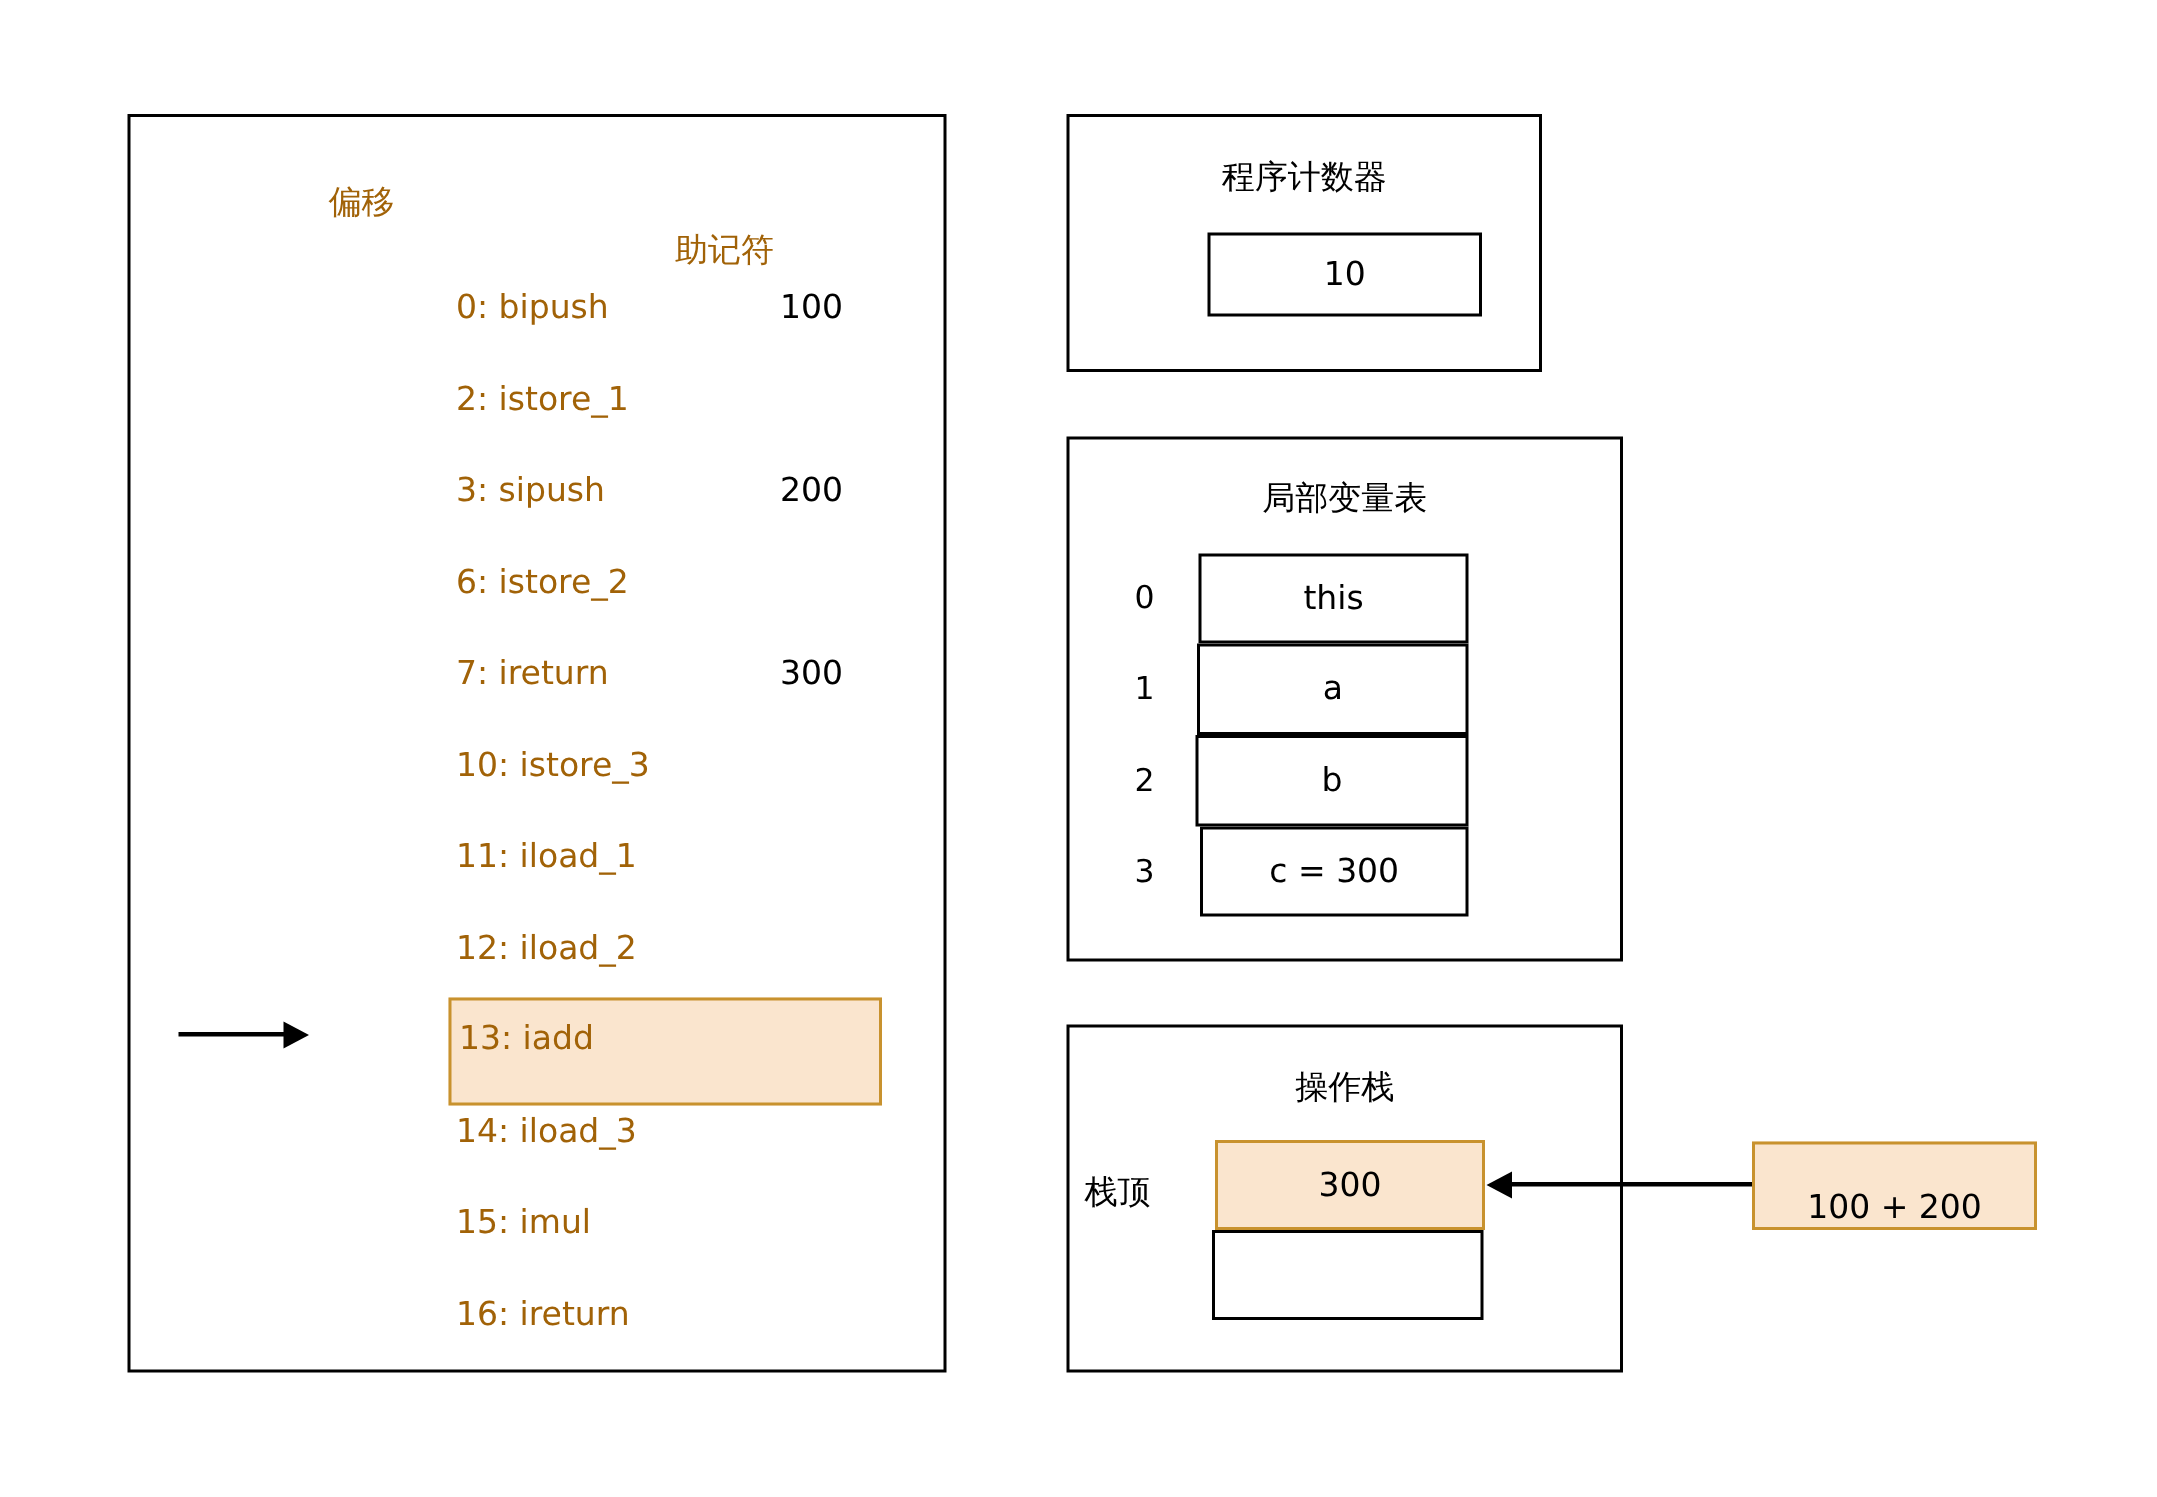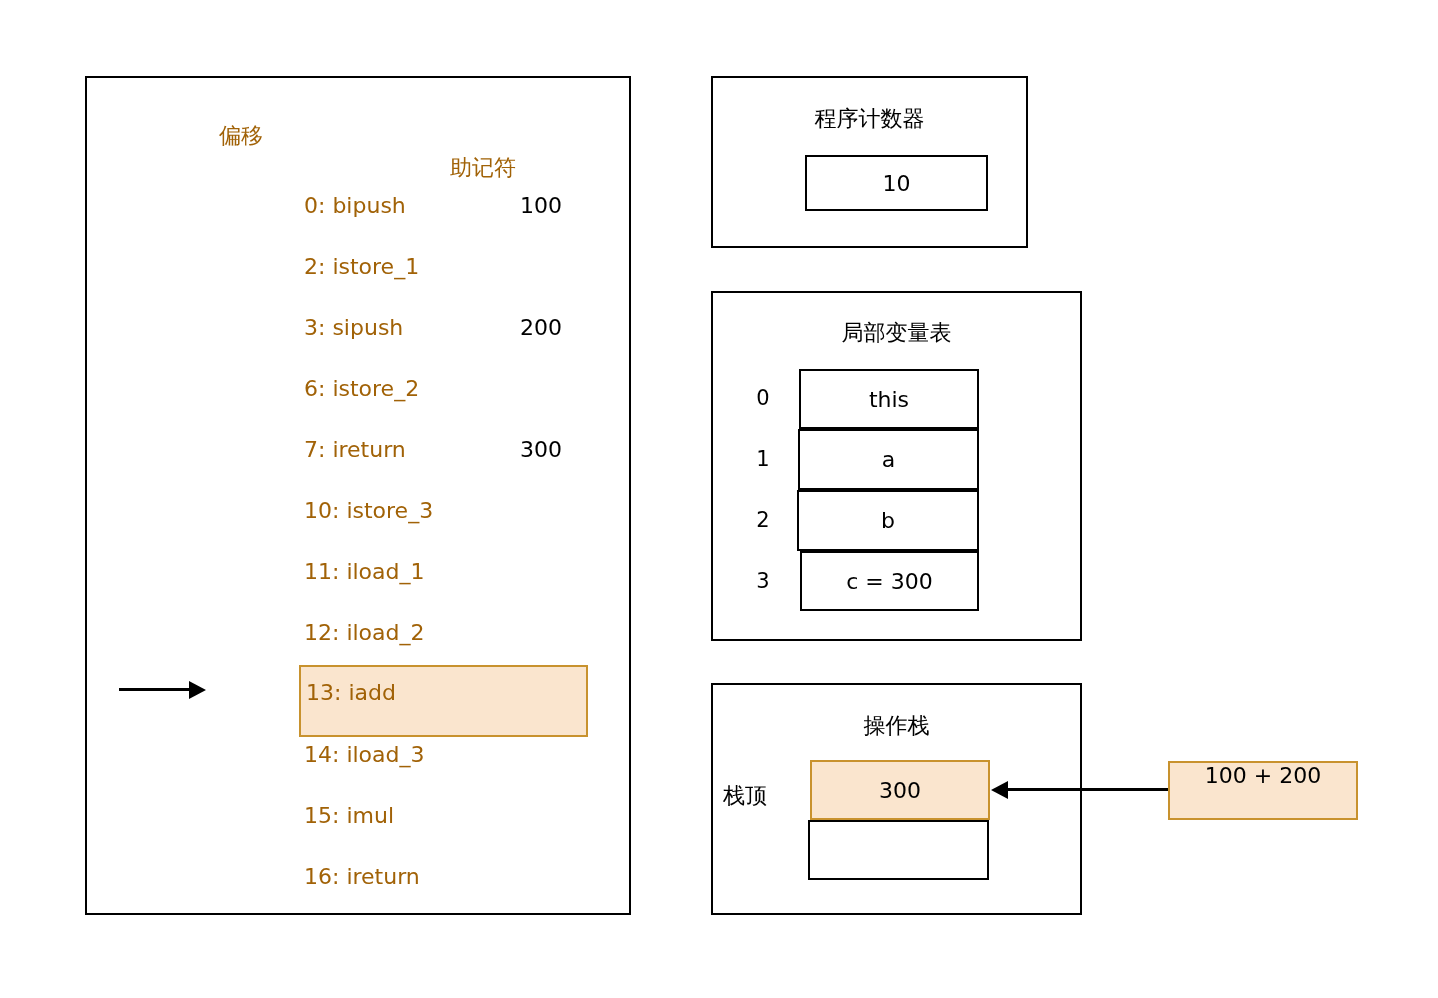--- a/index.html
+++ b/index.html
@@ -159,21 +159,21 @@
   #callout-box {
     position: absolute;
     left: 1168px;
     top: 761px;
     width: 190px;
     height: 59px;
     background: #fae5ce;
     border: 2px solid #c8922e;
     box-sizing: border-box;
     display: flex;
-    align-items: flex-start;
+    align-items: flex-end;
     justify-content: center;
     font-size: 22px;
     color: #000000;
   }
 </style>
 </head>
 <body>
 
 <div class="canvas">
 

